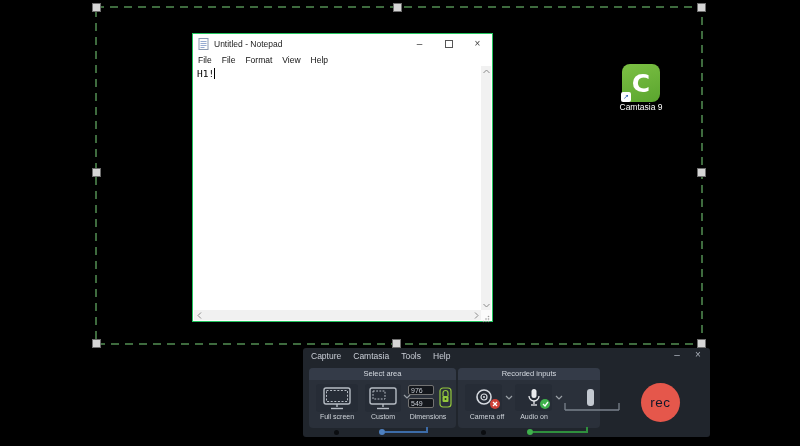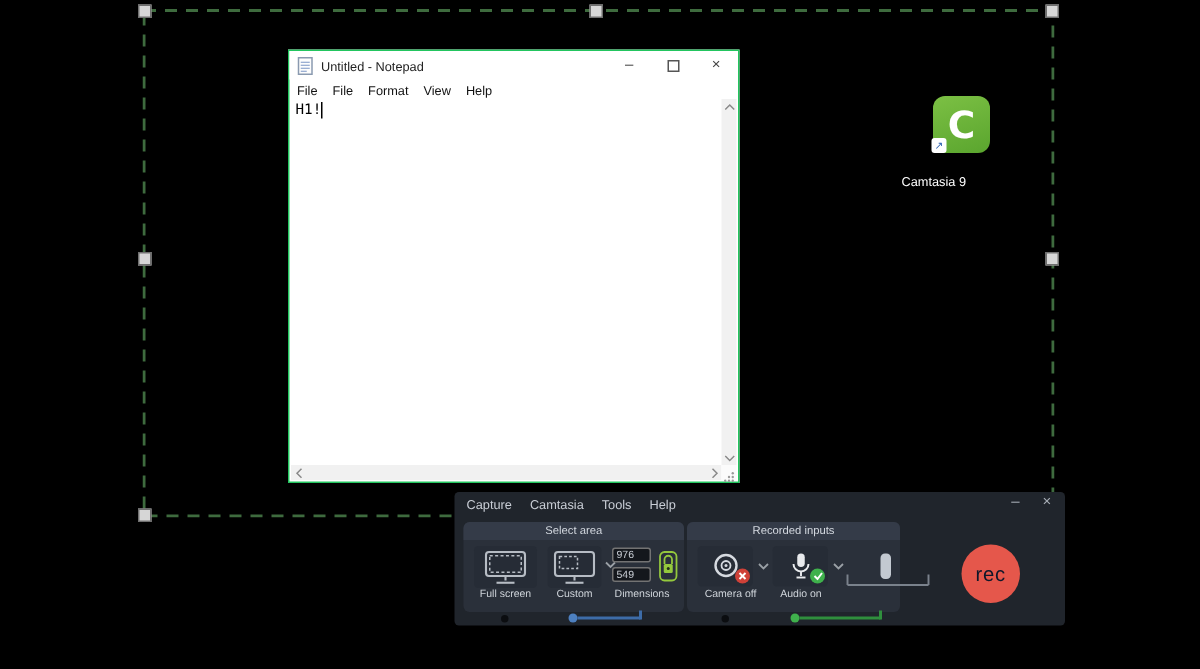--- a/index.html
+++ b/index.html
@@ -29,25 +29,25 @@
   .np-arrow { position:absolute; width:10px; height:10px; display:flex; align-items:center; justify-content:center; }
   .np-corner { position:absolute; right:0; bottom:0; width:10px; height:10px; background:#fbfbfb; }
 
   
   .cam-box { left:622px; top:64px; width:38px; height:38px; border-radius:8px;
              background:linear-gradient(160deg,#7cc044 0%,#5aa52e 100%);
              display:flex; align-items:center; justify-content:center; }
   .cam-letter { color:#fff; font-size:25px; font-weight:bold; font-family:"DejaVu Sans", sans-serif; }
   .cam-badge { left:621px; top:92px; width:10px; height:10px; background:#fff; border-radius:2px;
                display:flex; align-items:center; justify-content:center; font-size:7px; color:#2a5fb0; }
-  .cam-label { left:601px; top:116px; width:80px; text-align:left; color:#fff; font-size:8.5px;
+  .cam-label { left:601px; top:102px; width:80px; text-align:center; color:#fff; font-size:8.5px;
                text-shadow:1px 1px 1px #000; }
 
   
-  .recorder { left:303px; top:328px; width:407px; height:89px; background:#20252c; border-radius:3px; }
+  .recorder { left:303px; top:348px; width:407px; height:89px; background:#20252c; border-radius:3px; }
   .rec-menubar { position:absolute; left:8px; top:3px; display:flex; gap:12px; }
   .rec-menuitem { font-size:8.5px; color:#c9ced6; }
   .rec-ctls { position:absolute; right:6px; top:1px; display:flex; gap:9px; }
   .rec-ctl { color:#a9afb8; font-size:10px; width:12px; text-align:center; }
   .section { position:absolute; top:20px; background:#2a303a; border-radius:4px; height:60px; }
   .sec-header { height:12px; background:#343b48; border-radius:4px 4px 0 0; text-align:center;
                 font-size:7.5px; color:#d4d9e0; line-height:12px; }
   .tool-btn { position:absolute; background:#262c36; border-radius:3px; display:flex; align-items:center; justify-content:center; }
   .tool-label { position:absolute; top:45px; font-size:7px; color:#cfd4da; text-align:center; }
   .dim-input { position:absolute; width:26px; height:10px; background:#14171c; border:1px solid #737373;

